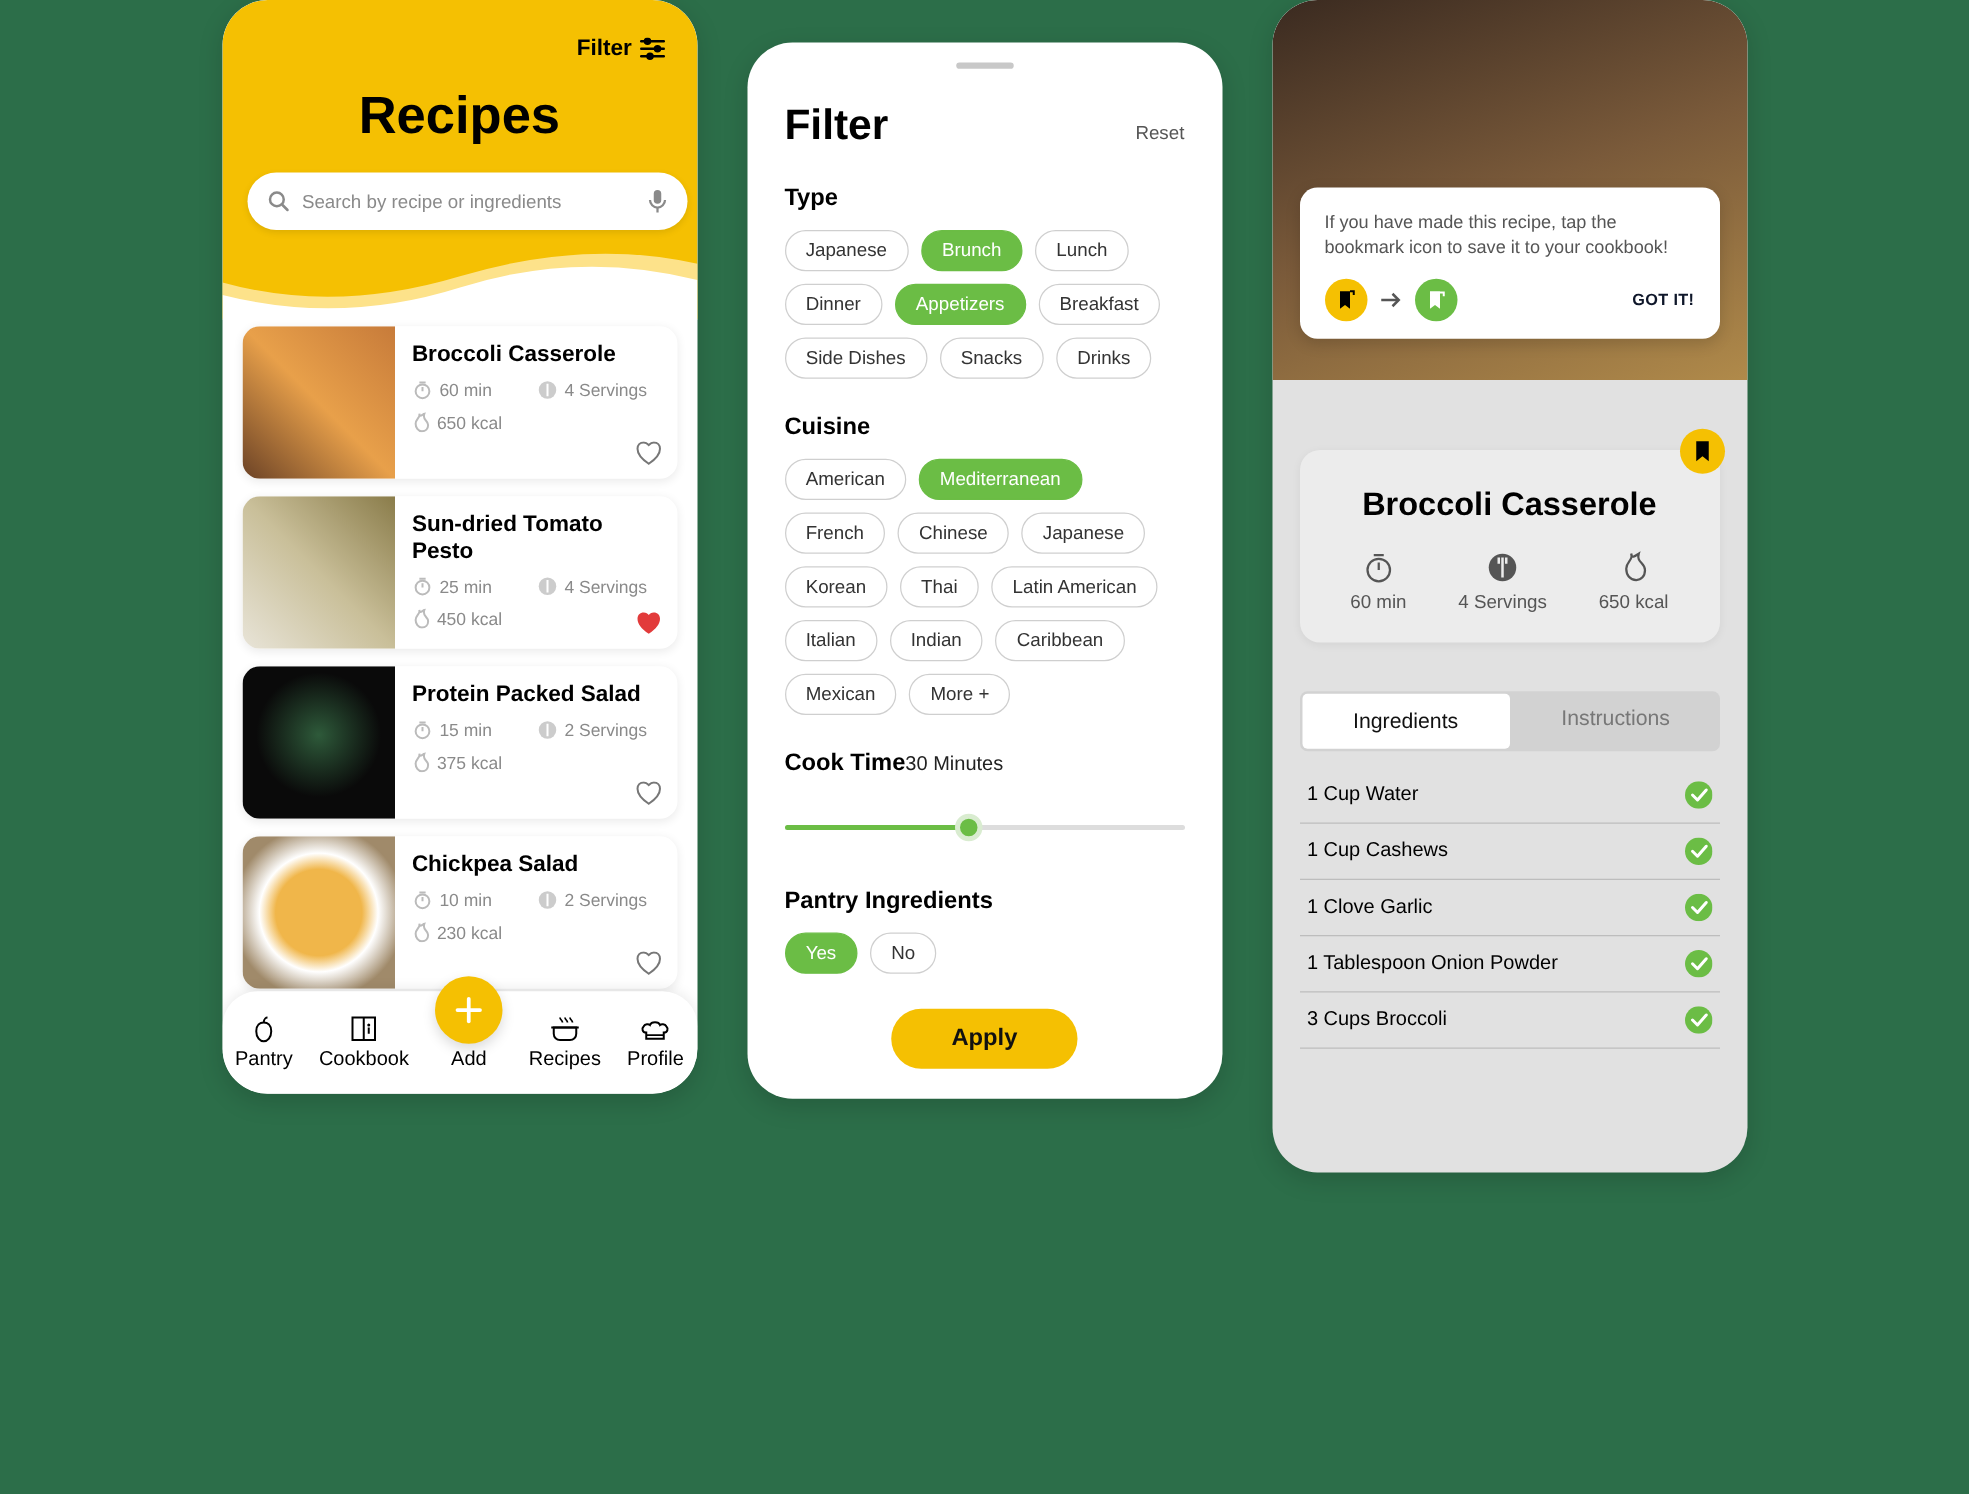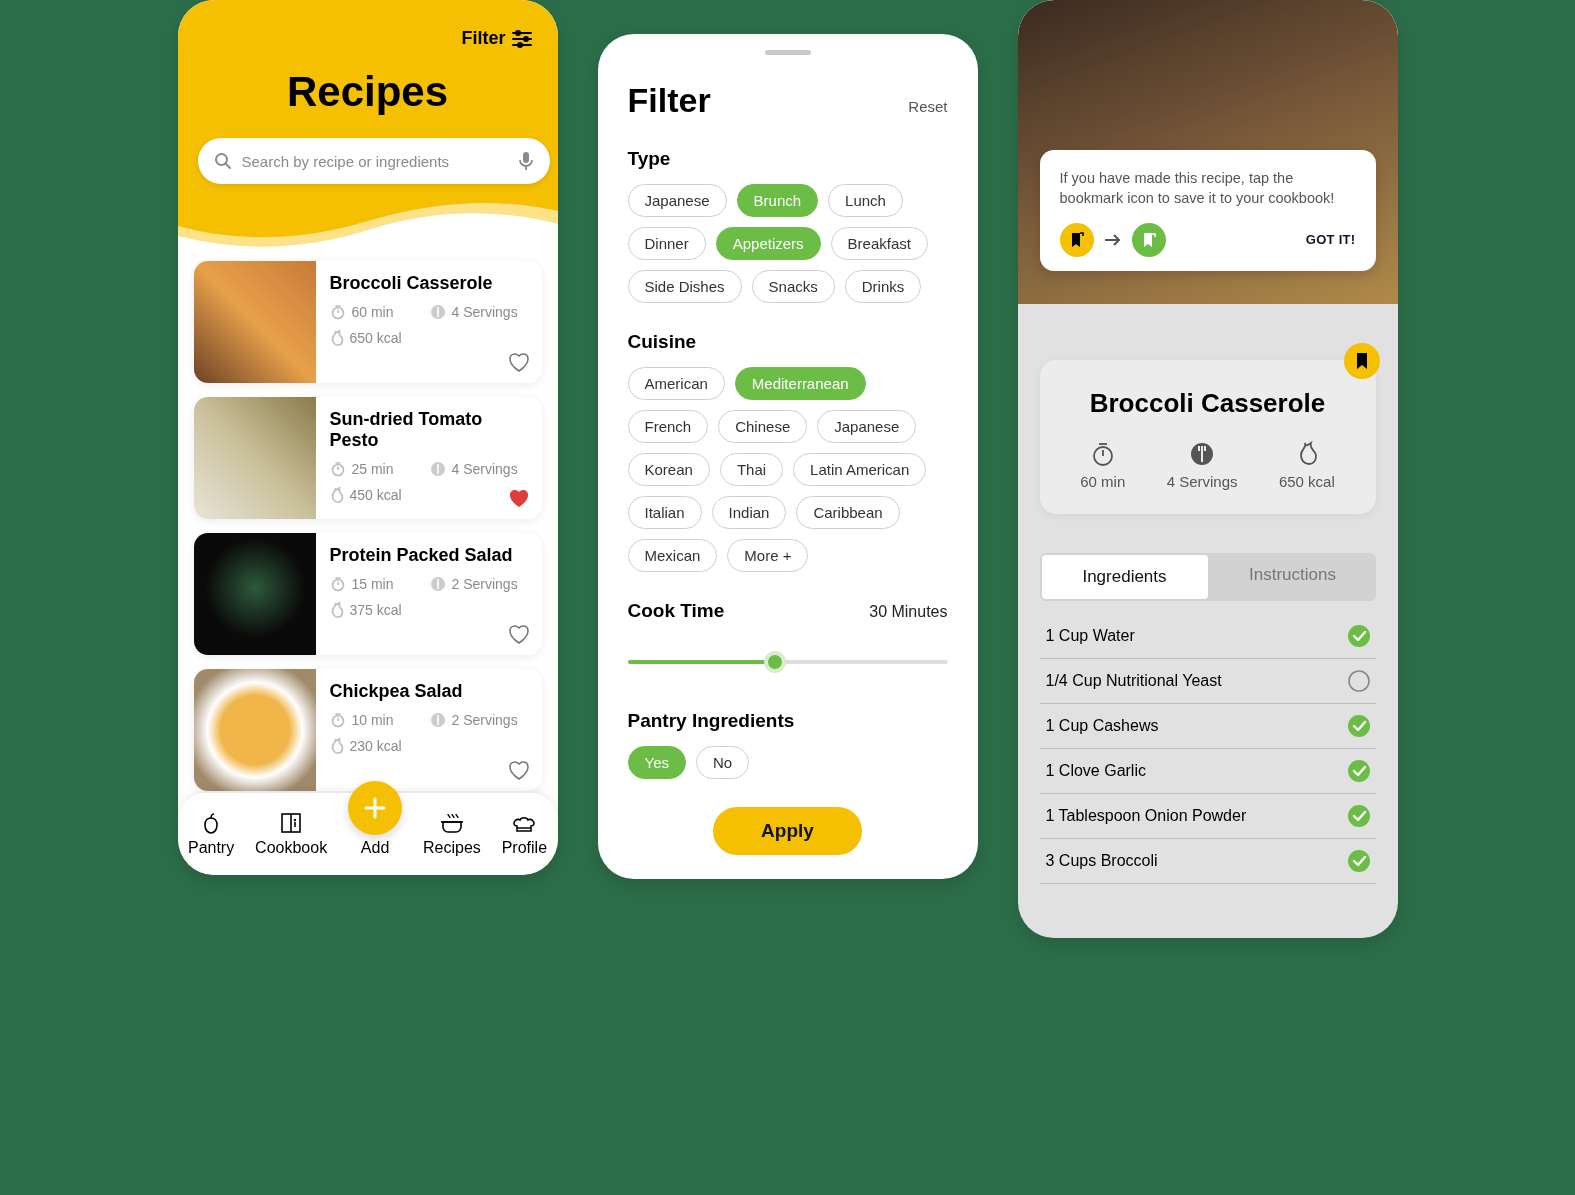--- a/index.html
+++ b/index.html
@@ -36,21 +36,21 @@
 .handle{width:46px;height:5px;background:#c8c8c8;border-radius:3px;margin:16px auto 0;}
 .s2-inner{padding:26px 30px;}
 .s2-head{display:flex;justify-content:space-between;align-items:baseline;margin-bottom:28px;}
 .s2-head h1{font-size:34px;font-weight:800;}
 .reset{font-size:15px;color:#555;}
 .section{margin-bottom:28px;}
 .section h2{font-size:19px;font-weight:800;margin-bottom:14px;}
 .chips{display:flex;flex-wrap:wrap;gap:10px;}
 .chip{padding:7px 16px;border:1px solid #cfcfcf;border-radius:18px;font-size:15px;color:#333;background:#fff;}
 .chip.active{background:#6bbd45;color:#fff;border-color:#6bbd45;}
-.ctrow{display:flex;justify-content:space-between;align-items:baseline;}
+.ctrow{display:flex;align-items:baseline;}
 .ctval{font-size:16px;color:#222;}
 .slider{position:relative;height:40px;margin-top:6px;}
 .track{position:absolute;top:18px;left:0;right:0;height:4px;background:#ddd;border-radius:2px;}
 .track-fill{position:absolute;top:18px;left:0;width:46%;height:4px;background:#6bbd45;border-radius:2px;}
 .knob{position:absolute;top:9px;left:calc(46% - 11px);width:22px;height:22px;border-radius:50%;background:#6bbd45;border:4px solid #d9ecd0;}
 .applybtn{display:block;margin:18px auto 0;background:#f5c002;color:#111;font-size:19px;font-weight:600;padding:13px 48px;border-radius:26px;border:none;}
 
 
 .s3{height:938px;background:#e1e1e1;}
 .hero{height:304px;background:linear-gradient(160deg,#3a2a20,#7a5a3a,#b08a4a);position:relative;border-radius:36px 36px 0 0;}
@@ -416,28 +416,20 @@
       <div class="ing">
      <span>1 Cup Water</span>
      <span>
           <svg class="check" viewBox="0 0 22 22">
             <circle cx="11" cy="11" r="11" fill="#6bbd45"></circle>
             <polyline points="6,11 10,15 17,7" fill="none" stroke="#fff" stroke-width="2.4" stroke-linecap="round" stroke-linejoin="round"></polyline>
           </svg>
         </span>
    </div>
       <div class="ing">
-     <span>1/4 Cup Nutritional Yeast</span>
-     <span>
-          <svg class="check" viewBox="0 0 22 22">
-            <circle cx="11" cy="11" r="10" fill="none" stroke="#888" stroke-width="1.6"></circle>
-          </svg>
-        </span>
-   </div>
-      <div class="ing">
      <span>1 Cup Cashews</span>
      <span>
           <svg class="check" viewBox="0 0 22 22">
             <circle cx="11" cy="11" r="11" fill="#6bbd45"></circle>
             <polyline points="6,11 10,15 17,7" fill="none" stroke="#fff" stroke-width="2.4" stroke-linecap="round" stroke-linejoin="round"></polyline>
           </svg>
         </span>
    </div>
       <div class="ing">
      <span>1 Clove Garlic</span>

